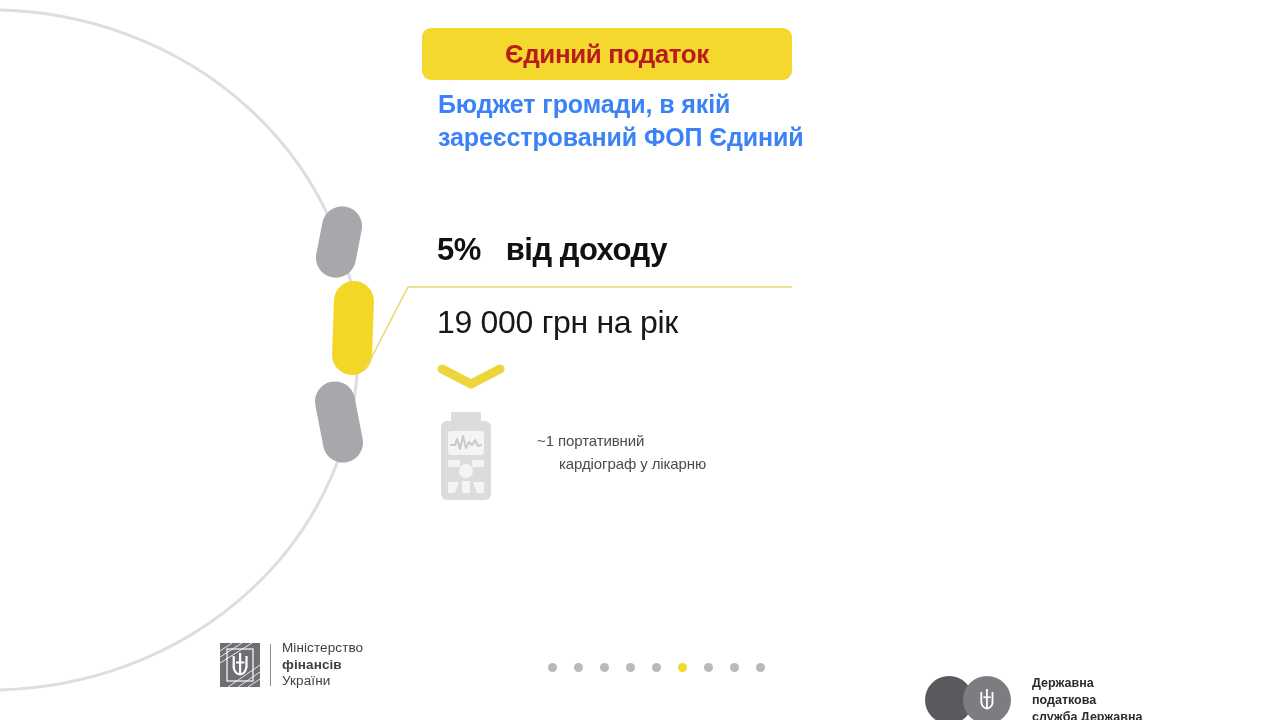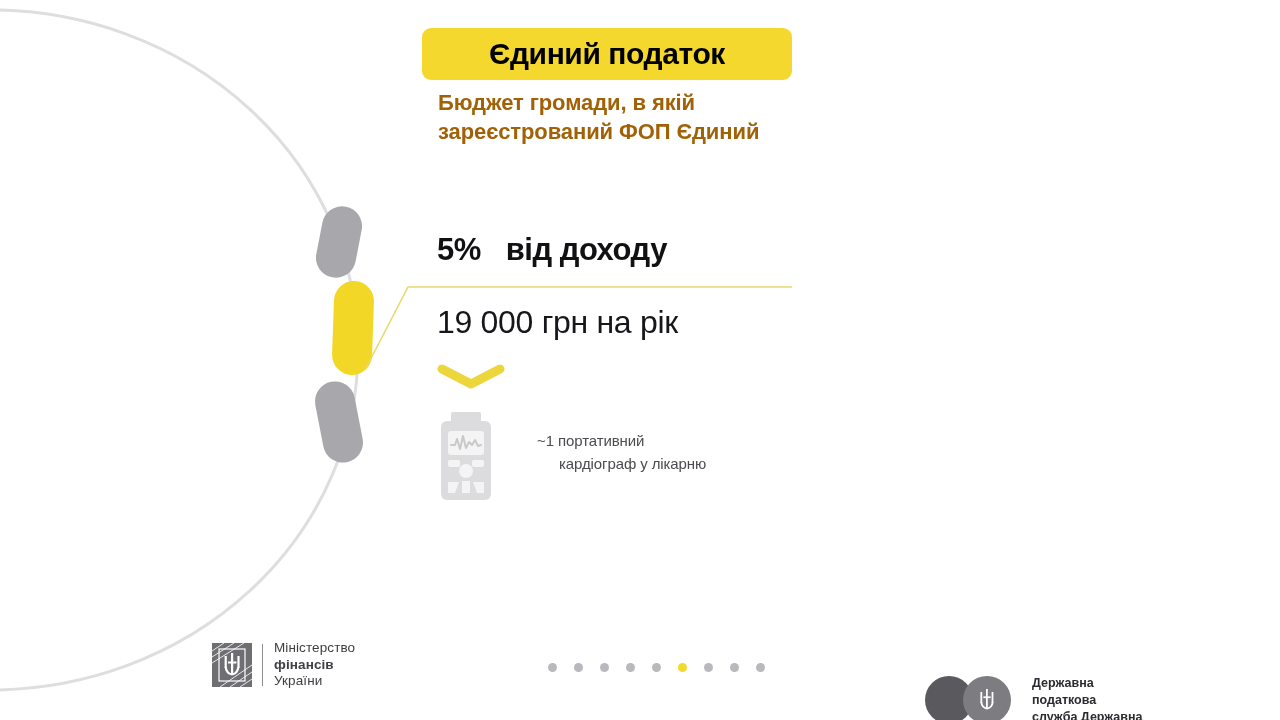--- a/index.html
+++ b/index.html
@@ -38,36 +38,36 @@
     width: 370px;
     height: 52px;
     background: #F5D82E;
     border-radius: 9px;
     display: flex;
     align-items: center;
     justify-content: center;
     box-sizing: border-box;
   }
   .title-badge span {
-    font-size: 30px;
-    font-weight: bold;
-    color: #000000;
+    font-size: 26px;
+    font-weight: bold;
+    color: #b91c1c;
     letter-spacing: -0.4px;
     line-height: 1;
     white-space: nowrap;
   }
 
   .subtitle {
     position: absolute;
     left: 438px;
     top: 88px;
     width: 400px;
-    font-size: 22px;
-    font-weight: bold;
-    color: #a16207;
+    font-size: 25px;
+    font-weight: bold;
+    color: #3b82f6;
     line-height: 1.32;
     letter-spacing: -0.1px;
   }
 
   
   .rate-line {
     position: absolute;
     left: 437px;
     top: 234px;
     font-size: 31px;
@@ -161,21 +161,21 @@
     border-radius: 50%;
     background: #b9b9bd;
   }
   .dot.active {
     background: #F5D82E;
   }
 
   
   .logo-minfin {
     position: absolute;
-    left: 172px;
+    left: 180px;
     top: 642px;
     display: flex;
     align-items: center;
     height: 46px;
     padding-left: 40px;
   }
   .minfin-emblem {
     width: 40px;
     height: 44px;
     flex: none;

